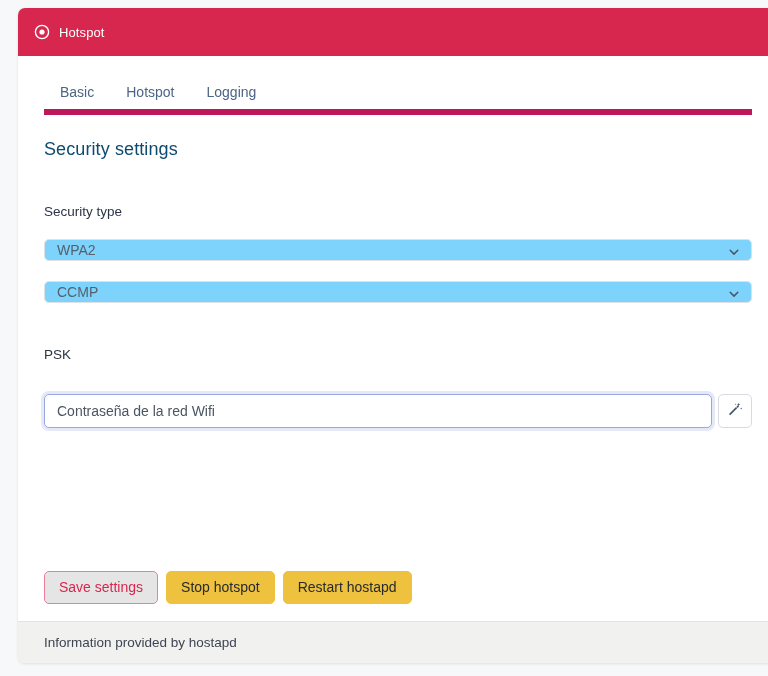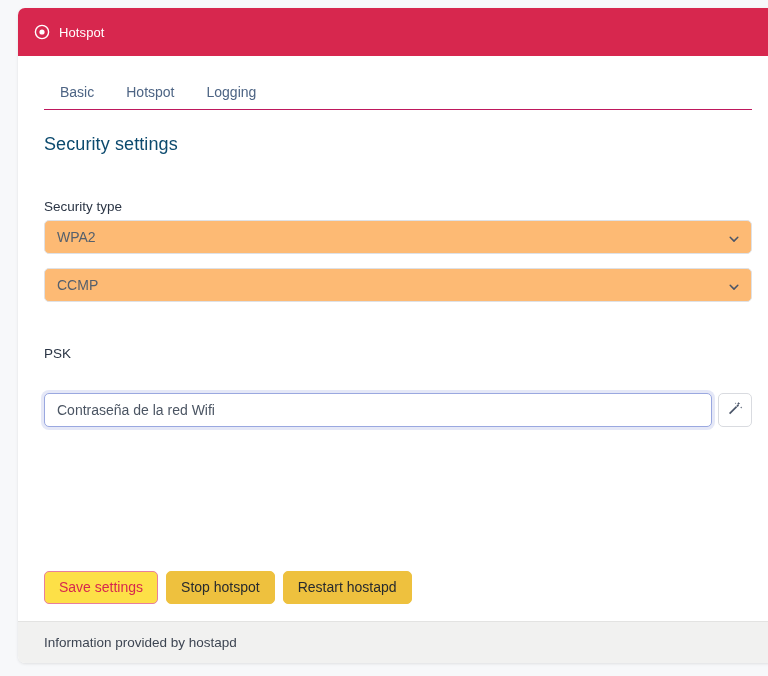--- a/index.html
+++ b/index.html
@@ -55,21 +55,21 @@
     padding: 20px 26px 0 26px;
     box-sizing: border-box;
     height: 572px;
     position: relative;
   }
 
   
   .tabs {
     display: flex;
     align-items: flex-start;
-    border-bottom: 1px solid #be185d;
+    border-bottom: 6px solid #be185d;
     margin: 0 0 0 0;
     height: 35px;
     position: relative;
     top: -2px;
   }
   .tab {
     padding: 8px 15px 8px 15px;
     font-size: 14px;
     color: #4d6484;
     cursor: pointer;
@@ -109,31 +109,32 @@
     margin-top: 44px;
   }
 
   
   .select-wrap {
     position: relative;
     width: 100%;
   }
   .select-box {
     width: 100%;
-    height: 34px;
+    height: 22px;
     box-sizing: border-box;
     border: 1px solid #dfe1e5;
     border-radius: 5px;
-    background: #fdba74;
+    background: #7dd3fc;
     color: #55606d;
     font-size: 14px;
     padding: 0 30px 0 12px;
     display: flex;
     align-items: center;
     cursor: pointer;
+    margin-top: 20px;
   }
   .chevron {
     position: absolute;
     right: 12px;
     top: 50%;
     transform: translateY(-50%);
     pointer-events: none;
     width: 12px;
     height: 12px;
     display: block;
@@ -185,21 +186,21 @@
   .btn {
     font-size: 14px;
     font-family: "Liberation Sans", sans-serif;
     border-radius: 5px;
     padding: 7px 14px;
     cursor: pointer;
     line-height: 17px;
     white-space: nowrap;
   }
   .btn-outline-danger {
-    background: #fde047;
+    background: #e5e5e5;
     border: 1px solid #e87f9c;
     color: #d7274e;
   }
   .btn-warning {
     background: #eec13e;
     border: 1px solid #eec13e;
     color: #272a2e;
   }
 
   

